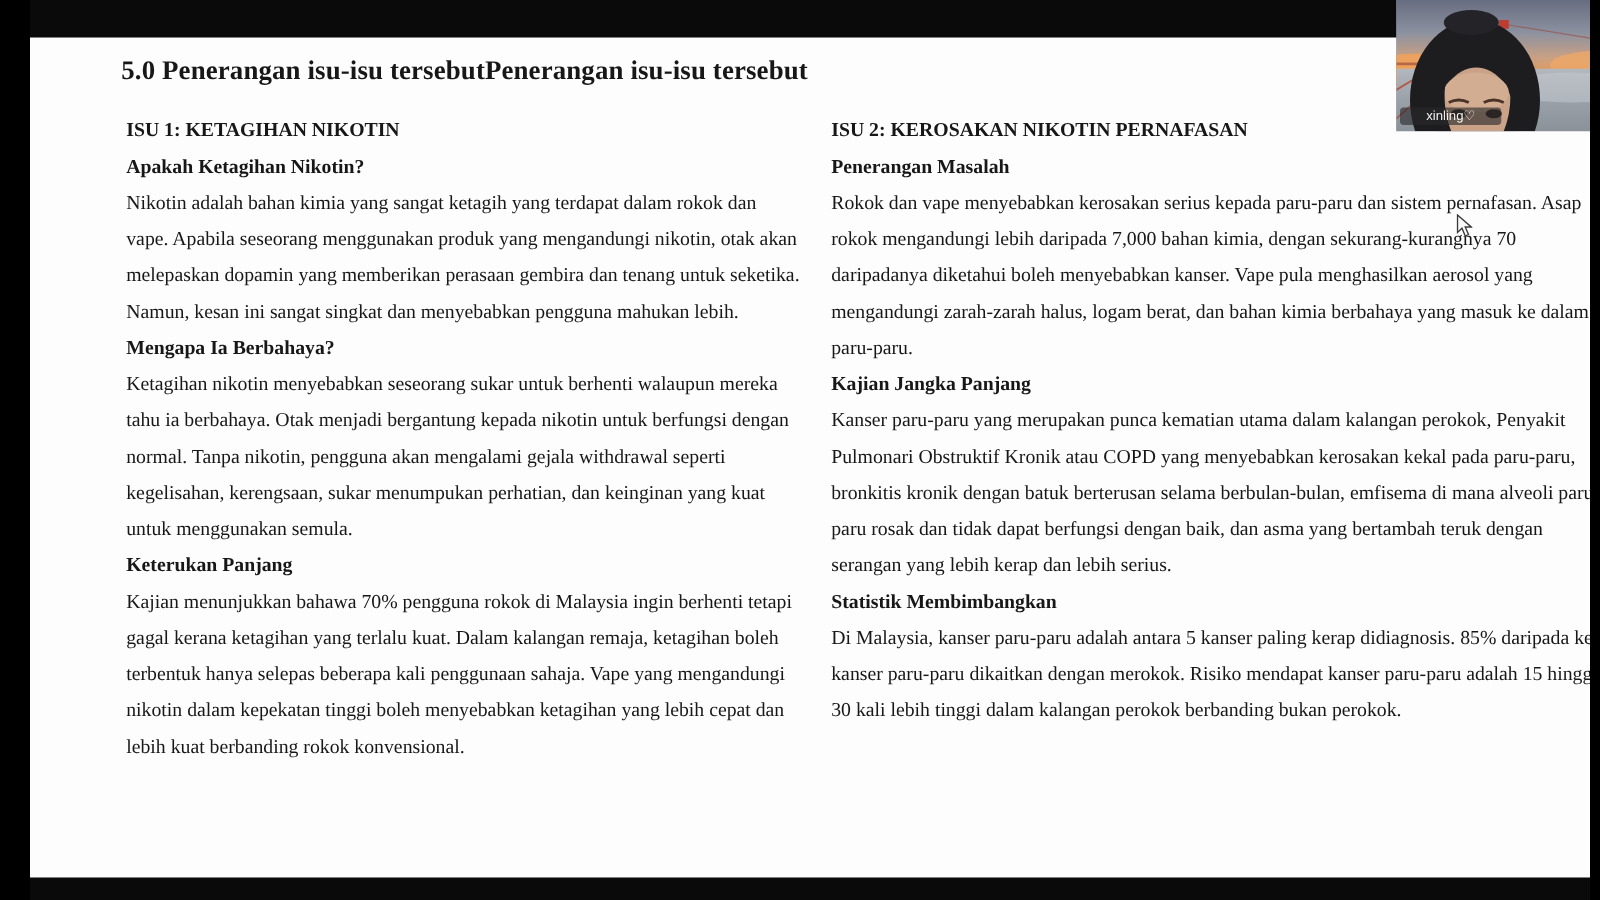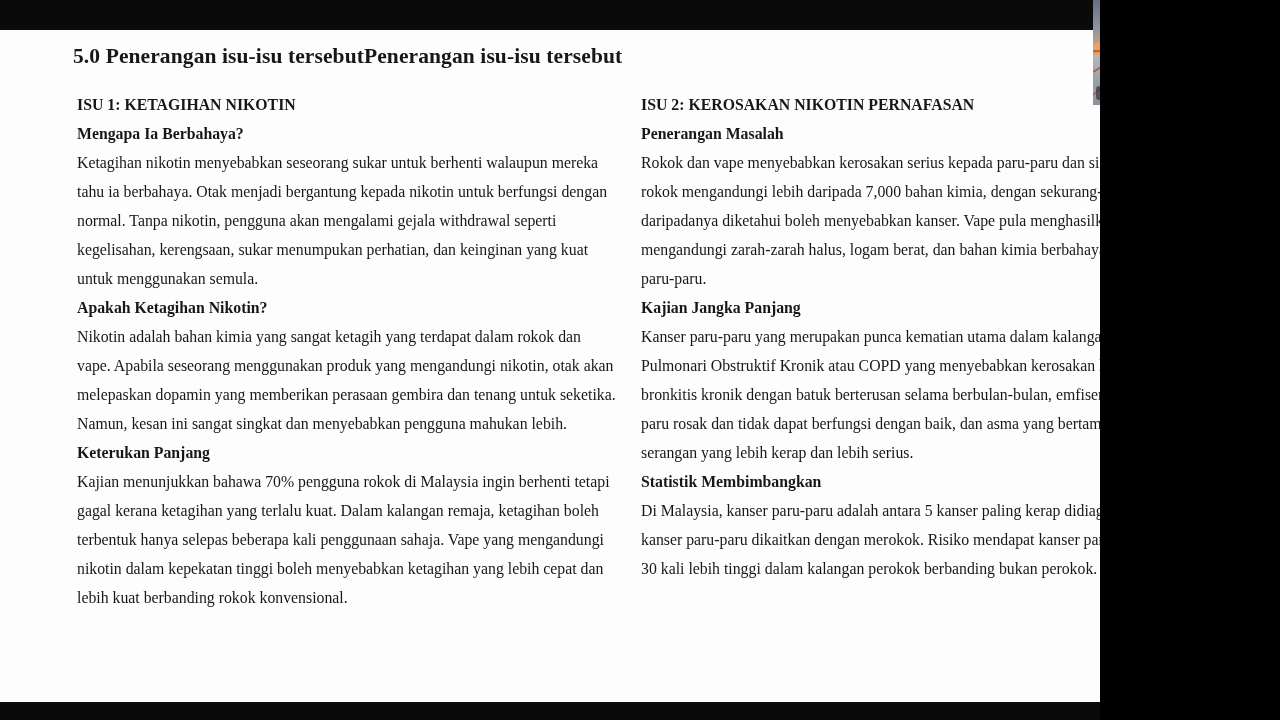--- a/index.html
+++ b/index.html
@@ -1,22 +1,23 @@
 <!DOCTYPE html>
 <html><head>
 <meta charset="utf-8">
 <style>
   html, body { margin: 0; padding: 0; background: #000; }
   .screen {
     position: relative;
-    width: 1100px;
+    width: 1248px;
     height: 720px;
     overflow: hidden;
     background: #000;
     font-family: "Liberation Serif", "DejaVu Serif", serif;
+    margin-left: 24px;
   }
   .letterbox { position: absolute; left: 0; width: 1280px; background: #0a0a0a; }
   .letterbox.top { top: 0; height: 30px; }
   .letterbox.bottom { top: 702px; height: 18px; }
 
   .doc-page {
     position: absolute;
     top: 30px; left: 0;
     width: 1280px; height: 672px;
     background: #fdfdfd;
@@ -89,26 +90,26 @@
   <div class="letterbox bottom"></div>
 
   <div class="doc-page">
     <div class="doc-title">5.0 Penerangan isu-isu tersebutPenerangan isu-isu tersebut</div>
 
     <div class="columns">
 
       <div class="col left">
         <div class="issue-heading">ISU 1: KETAGIHAN NIKOTIN</div>
         <div>
+          <div class="subheading">Apakah Ketagihan Nikotin?</div>
+          <p class="body-text">Nikotin adalah bahan kimia yang sangat ketagih yang terdapat dalam rokok dan vape. Apabila seseorang menggunakan produk yang mengandungi nikotin, otak akan melepaskan dopamin yang memberikan perasaan gembira dan tenang untuk seketika. Namun, kesan ini sangat singkat dan menyebabkan pengguna mahukan lebih.</p>
+        </div>
+        <div>
           <div class="subheading">Mengapa Ia Berbahaya?</div>
           <p class="body-text">Ketagihan nikotin menyebabkan seseorang sukar untuk berhenti walaupun mereka tahu ia berbahaya. Otak menjadi bergantung kepada nikotin untuk berfungsi dengan normal. Tanpa nikotin, pengguna akan mengalami gejala withdrawal seperti kegelisahan, kerengsaan, sukar menumpukan perhatian, dan keinginan yang kuat untuk menggunakan semula.</p>
-        </div>
-        <div>
-          <div class="subheading">Apakah Ketagihan Nikotin?</div>
-          <p class="body-text">Nikotin adalah bahan kimia yang sangat ketagih yang terdapat dalam rokok dan vape. Apabila seseorang menggunakan produk yang mengandungi nikotin, otak akan melepaskan dopamin yang memberikan perasaan gembira dan tenang untuk seketika. Namun, kesan ini sangat singkat dan menyebabkan pengguna mahukan lebih.</p>
         </div>
         <div>
           <div class="subheading">Keterukan Panjang</div>
           <p class="body-text">Kajian menunjukkan bahawa 70% pengguna rokok di Malaysia ingin berhenti tetapi gagal kerana ketagihan yang terlalu kuat. Dalam kalangan remaja, ketagihan boleh terbentuk hanya selepas beberapa kali penggunaan sahaja. Vape yang mengandungi nikotin dalam kepekatan tinggi boleh menyebabkan ketagihan yang lebih cepat dan lebih kuat berbanding rokok konvensional.</p>
         </div>
       </div>
 
       <div class="col right">
         <div class="issue-heading">ISU 2: KEROSAKAN NIKOTIN PERNAFASAN</div>
         <div>

